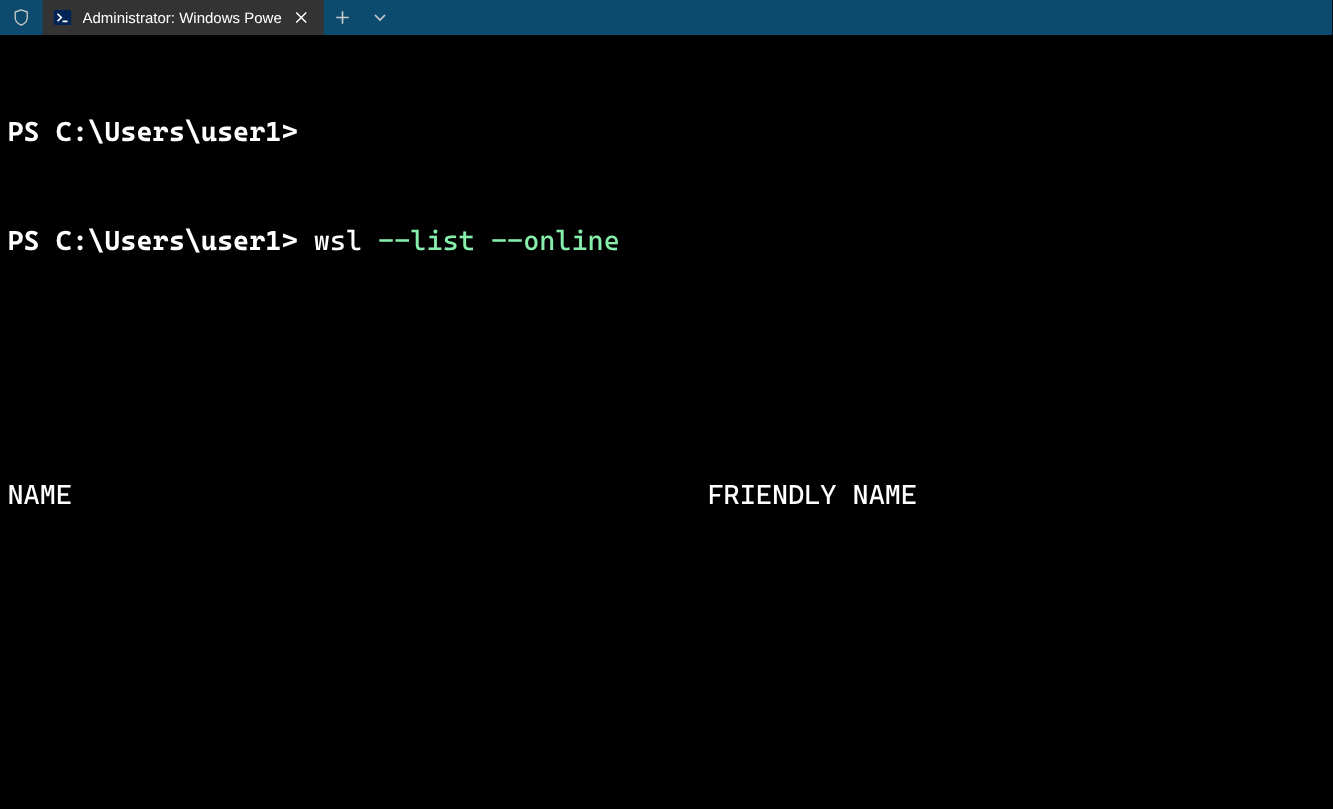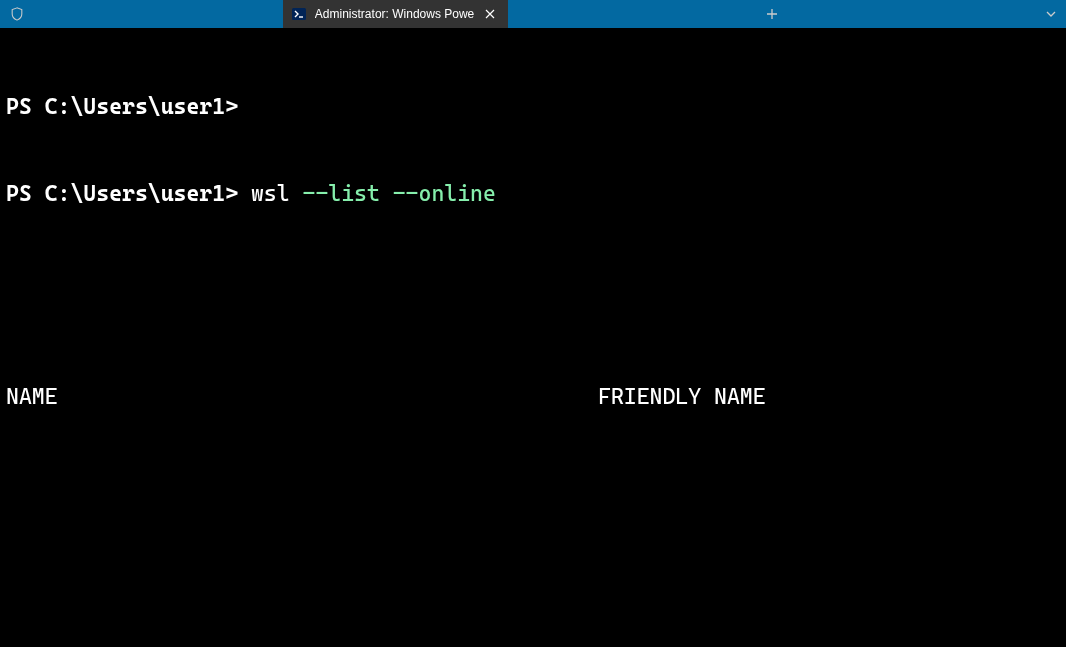--- a/index.html
+++ b/index.html
@@ -8,25 +8,24 @@
     height: 647px;
     background: #000000;
     font-family: "Cascadia Mono", "Consolas", monospace;
     color: #ffffff;
     overflow: hidden;
   }
 
   
   .titlebar {
     height: 28px;
-    background: #0369a1;
+    background: #0c4a6e;
     display: flex;
     align-items: stretch;
     user-select: none;
-    justify-content: space-between;
   }
   .shield-slot {
     width: 34px;
     display: flex;
     align-items: center;
     justify-content: center;
   }
   .tab {
     display: flex;
     align-items: center;
@@ -68,21 +67,21 @@
     font-weight: 500;
     letter-spacing: 0;
   }
   .term-line { display: block; }
   .prompt { color: #ffffff; font-weight: bold; }
   .cmd-yellow { color: #ffffff; }
   .cmd-gray   { color: #86efac; }
 
   .table-row { display: flex; gap: 15px; }
   .col-name   { width: 545px; }
-  .col-friendly { flex: 1; margin-left: 32px; }
+  .col-friendly { flex: 1; }
 </style>
 </head>
 <body>
 
 <div class="titlebar">
   <div class="shield-slot">
     <svg viewBox="0 0 16 16" width="14" height="14">
       <path d="M8 1 L2.5 3 V8 C2.5 11 5 13.8 8 15 C11 13.8 13.5 11 13.5 8 V3 Z" fill="none" stroke="#cccccc" stroke-width="1.2"></path>
     </svg>
   </div>

